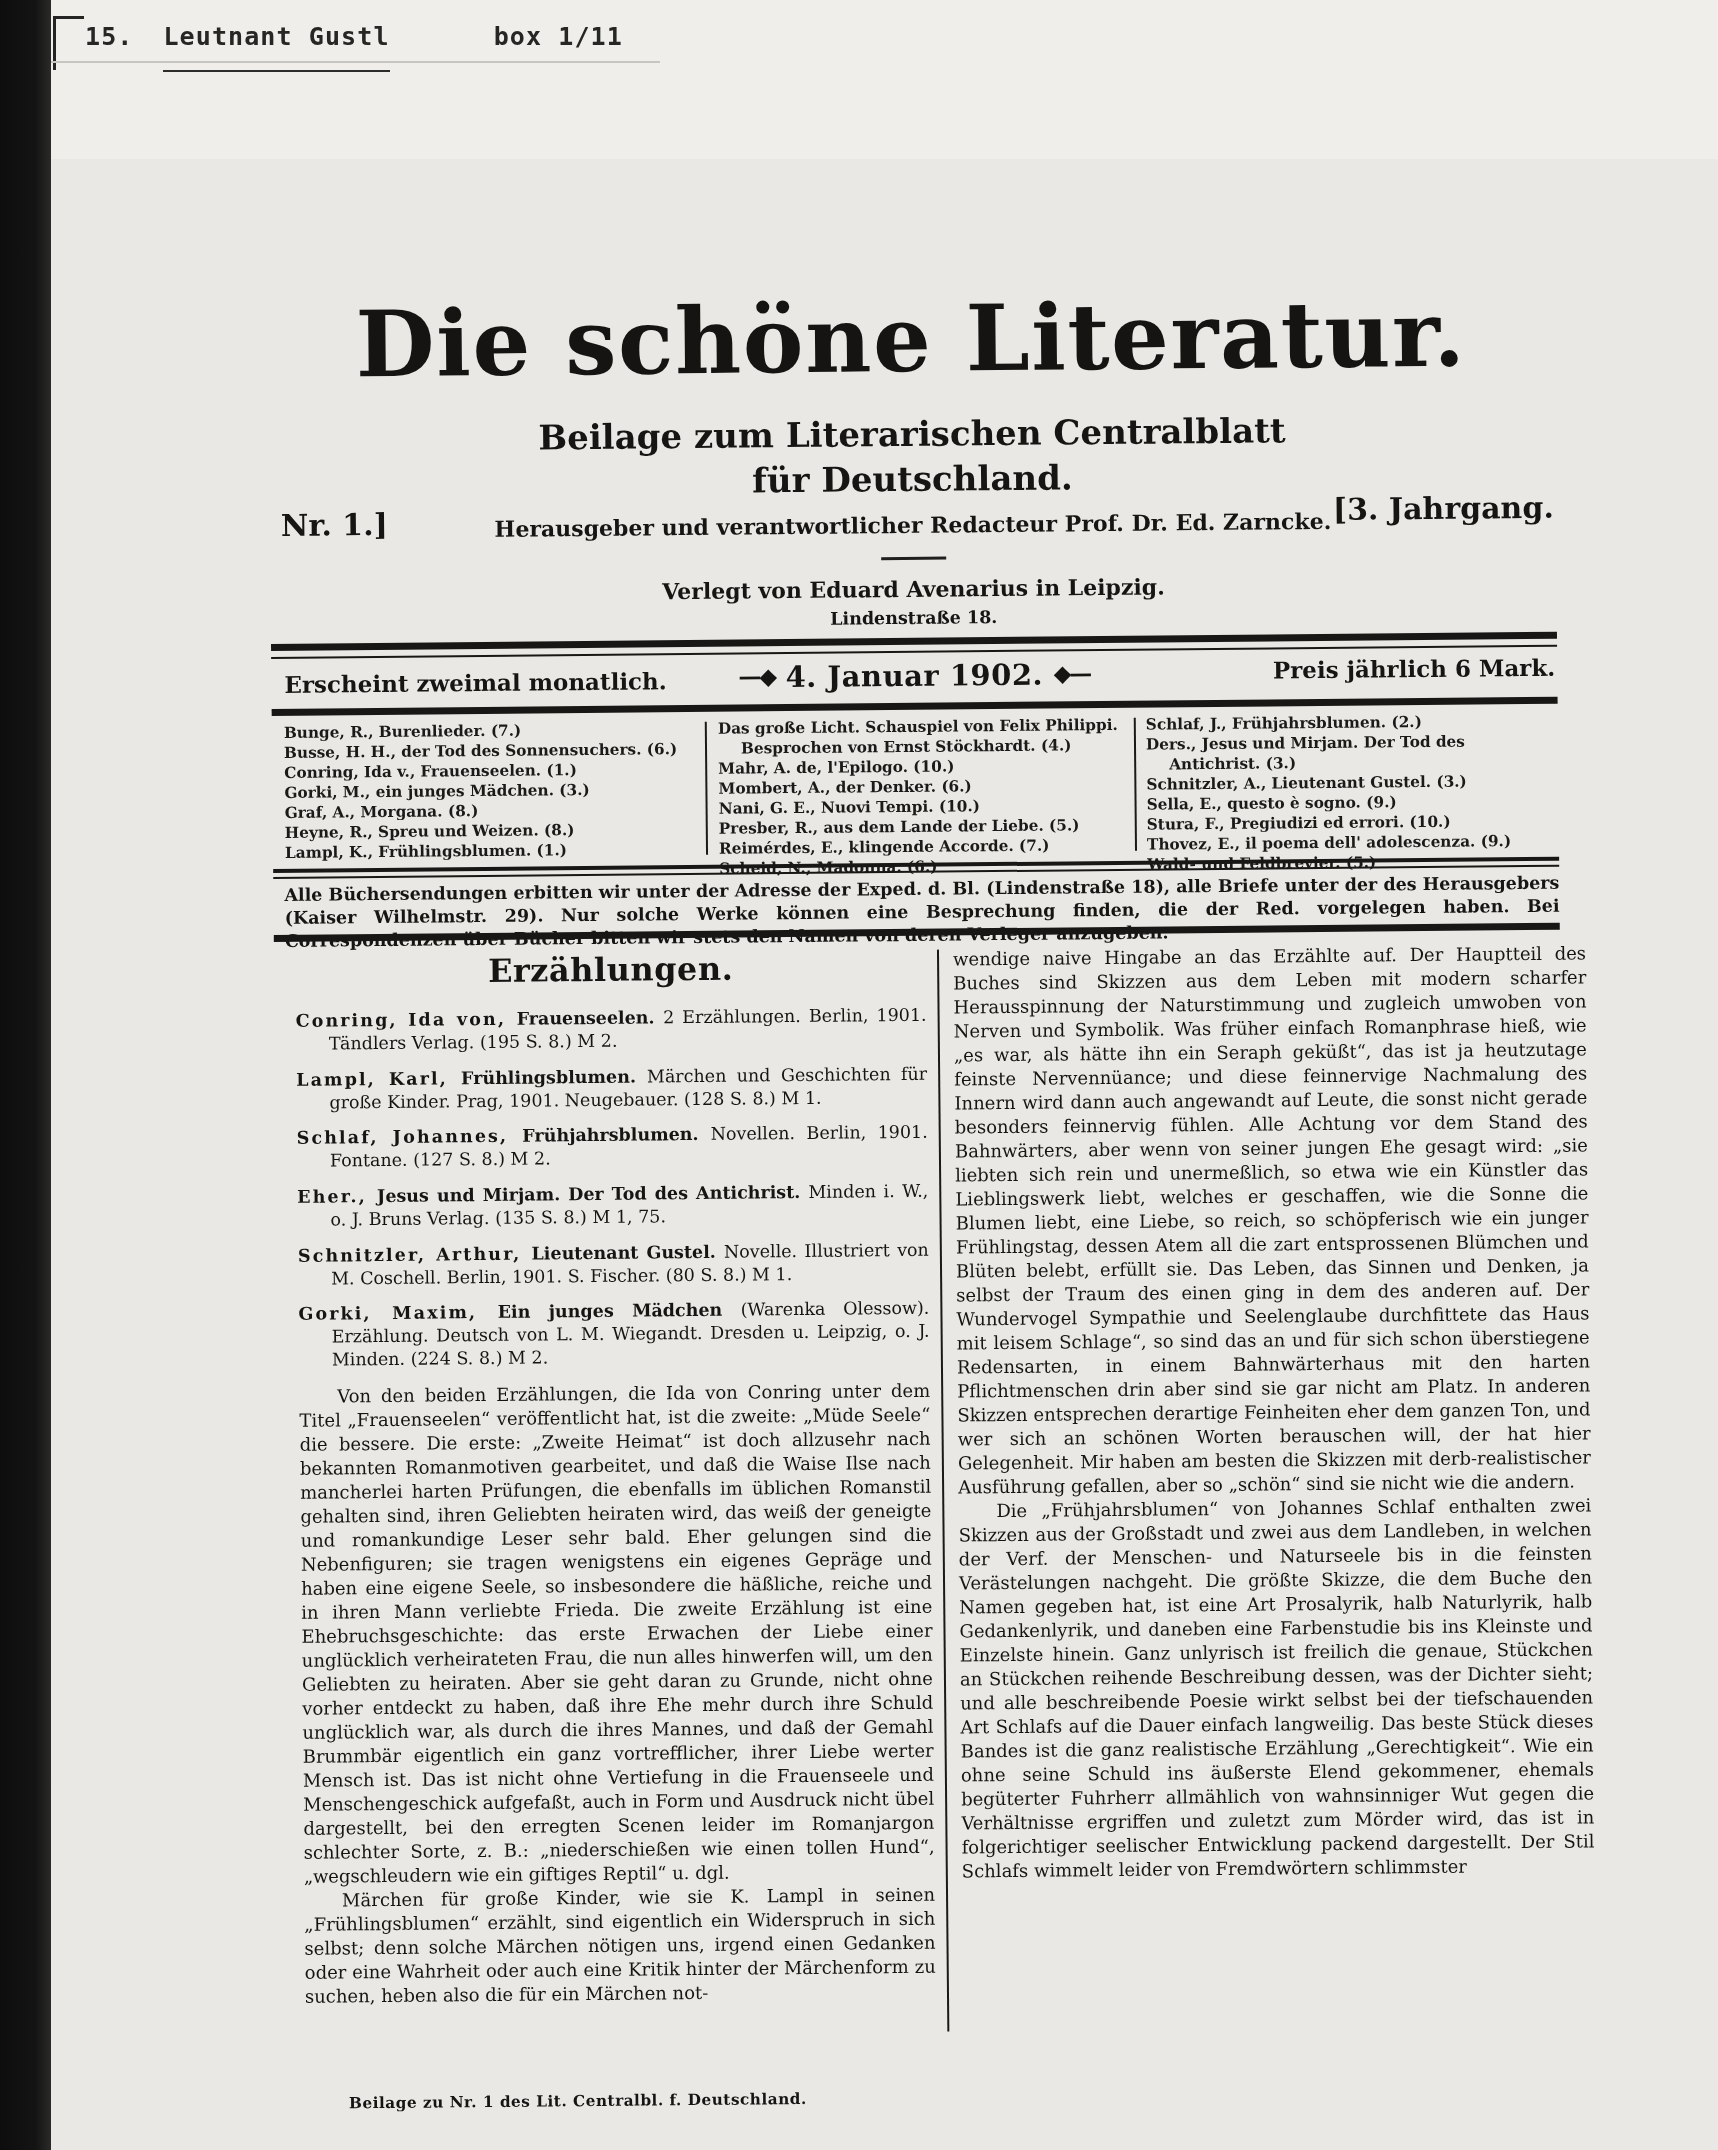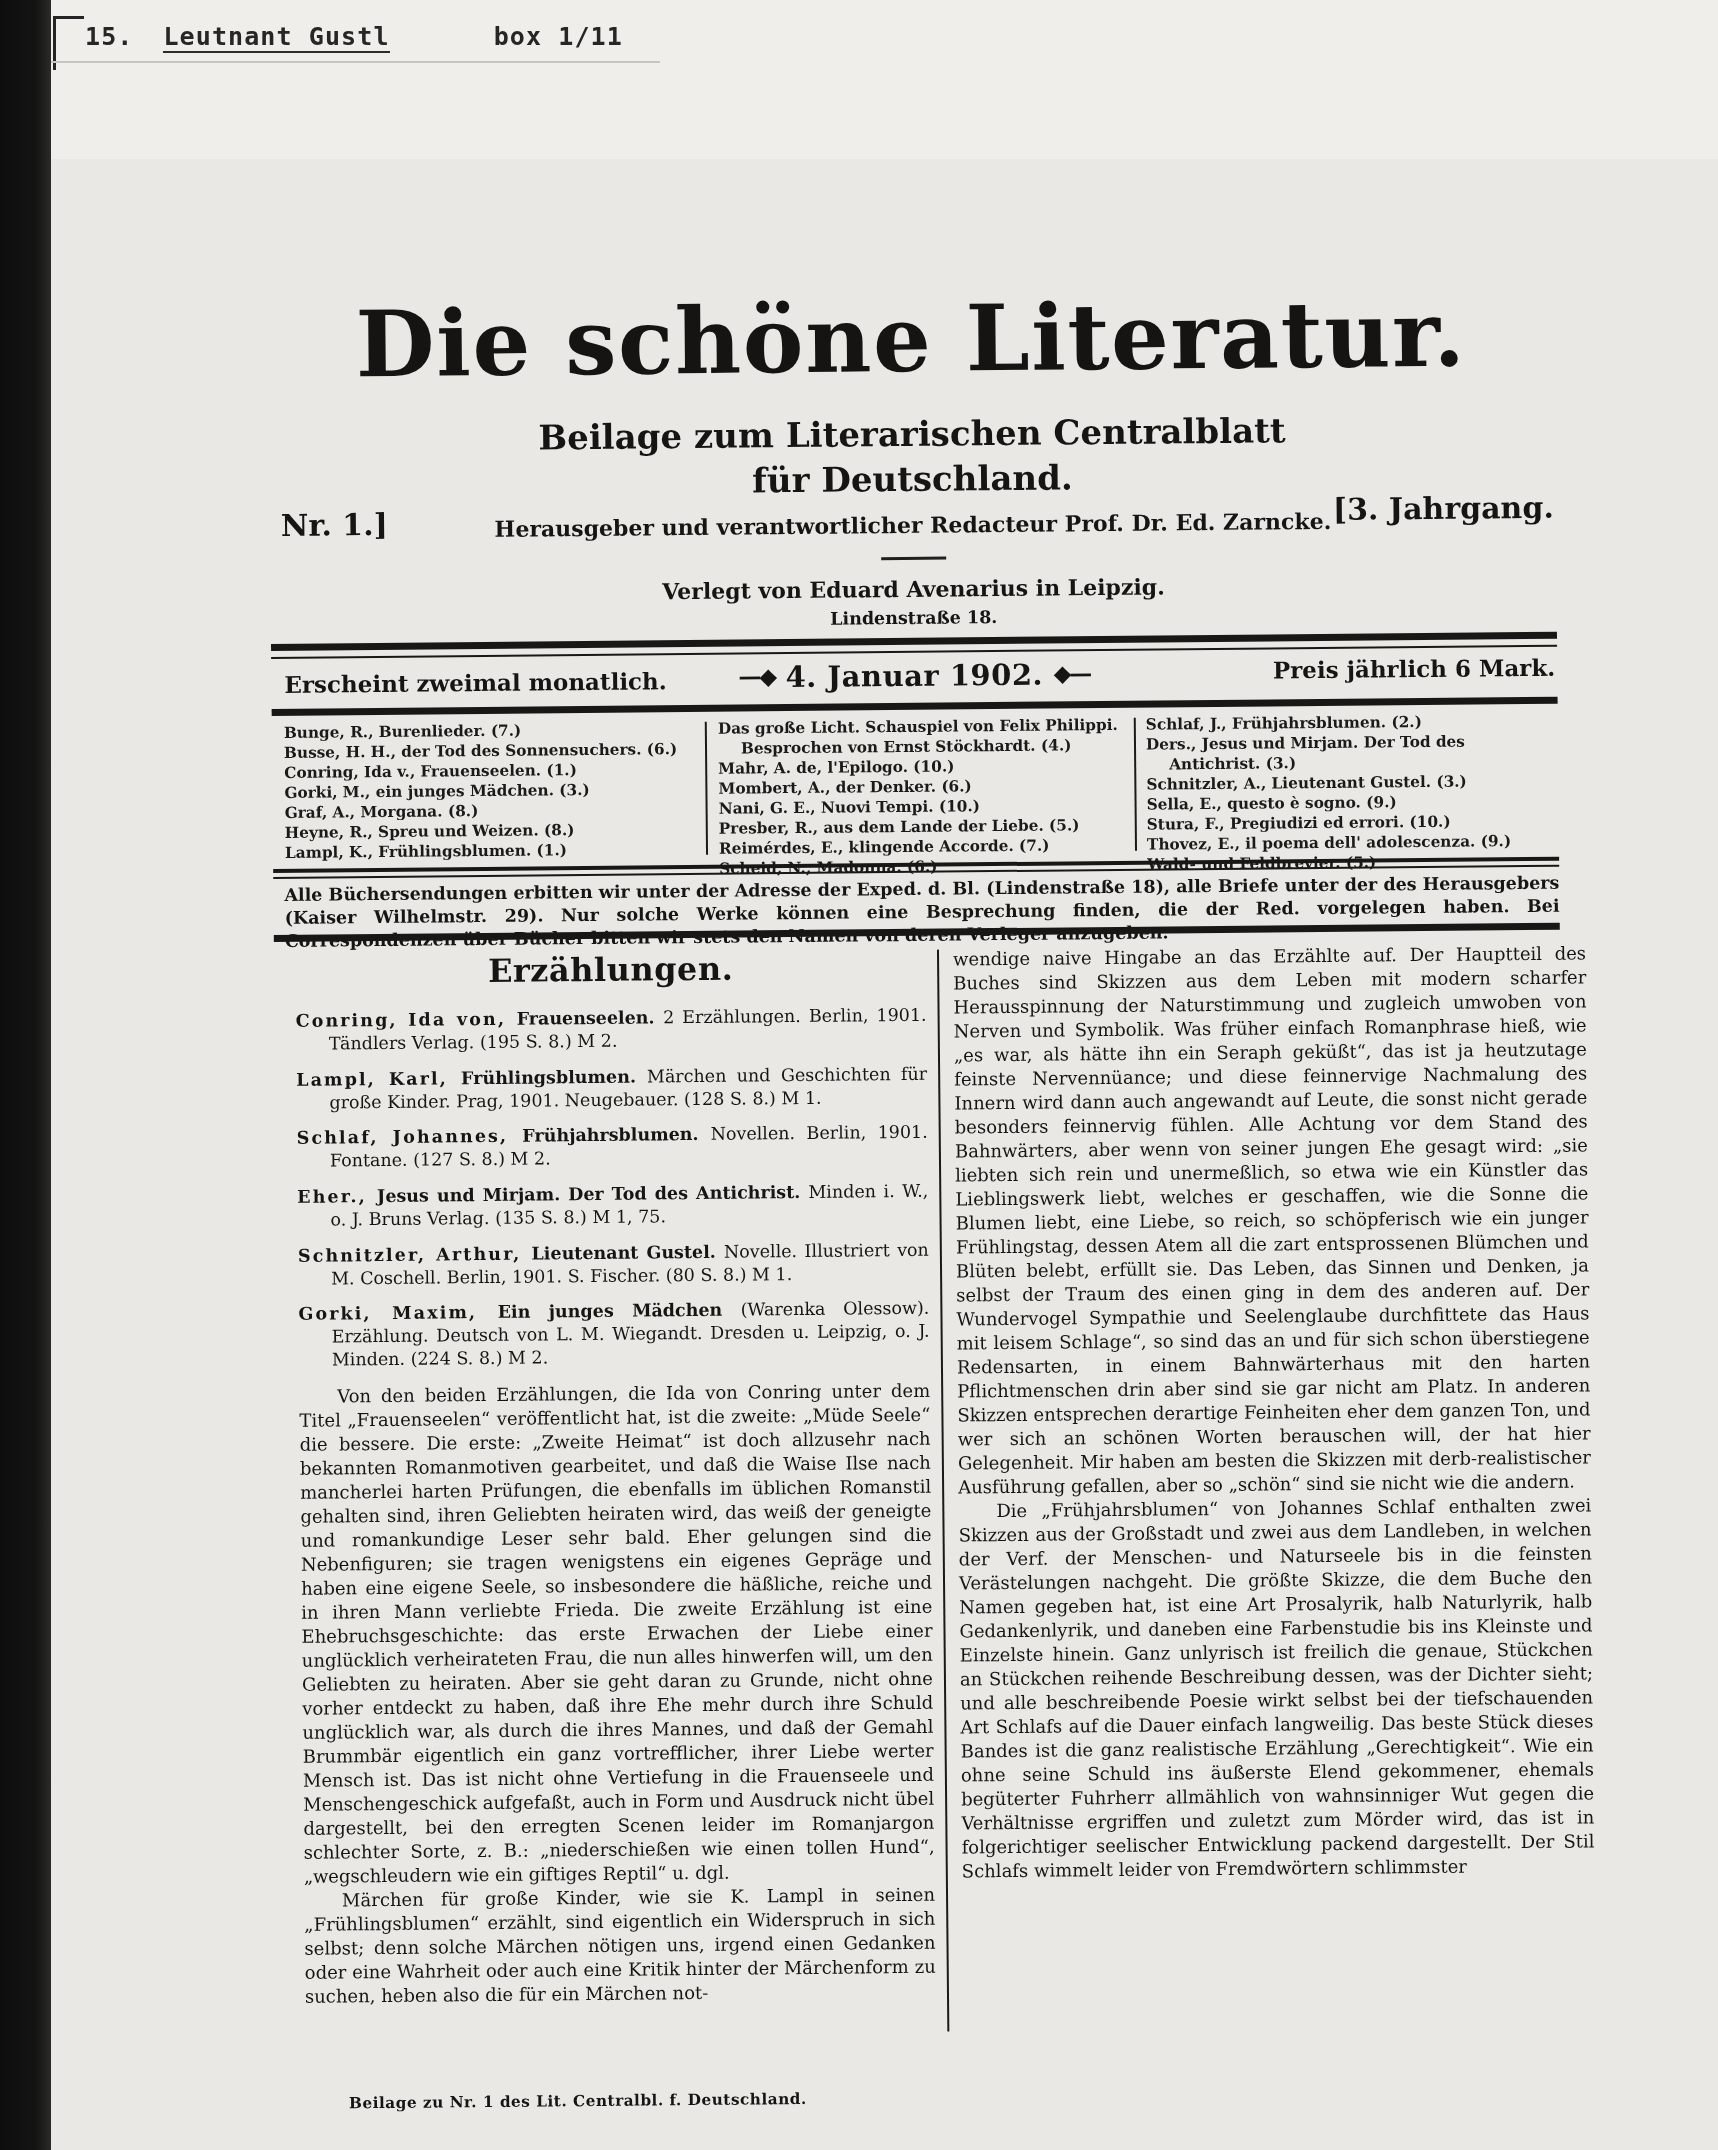--- a/index.html
+++ b/index.html
@@ -34,21 +34,21 @@
   }
   .annotation {
     position: absolute; left: 85px; top: 22px;
     font-family: "DejaVu Sans Mono", "Liberation Mono", monospace;
     font-weight: bold; font-size: 25px; letter-spacing: 1.1px;
     color: #262625; white-space: nowrap;
   }
   .annot-title {
     margin-left: 13.8px;
     border-bottom: 2.1px solid #2c2c2b;
-    padding-bottom: 0;
+    padding-bottom: 19px;
   }
   .annot-box { margin-left: 88px; }
 
   #print-root {
     position: absolute; inset: 0;
     transform: rotate(-0.55deg);
     transform-origin: 900px 1058px;
   }
   .centered-block { position: absolute; left: 275px; width: 1286px; text-align: center; }
 

